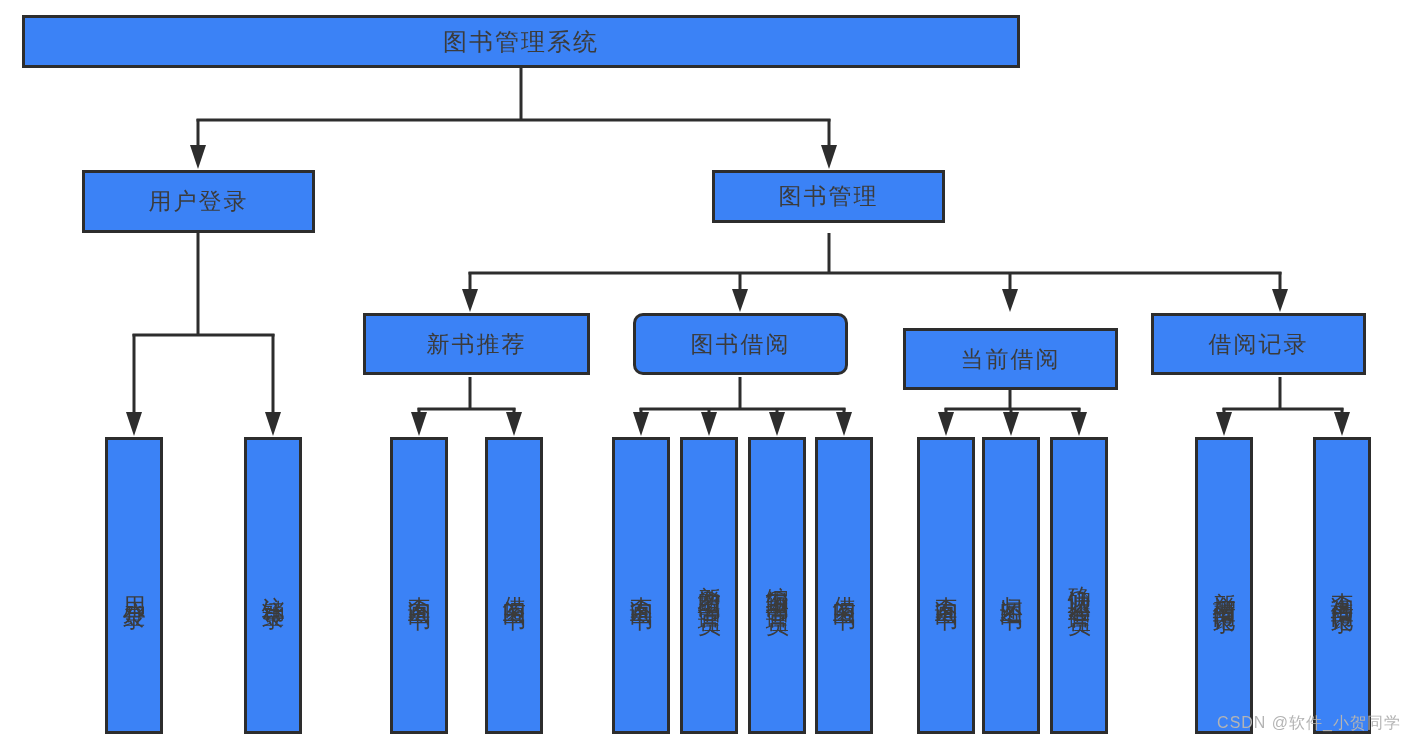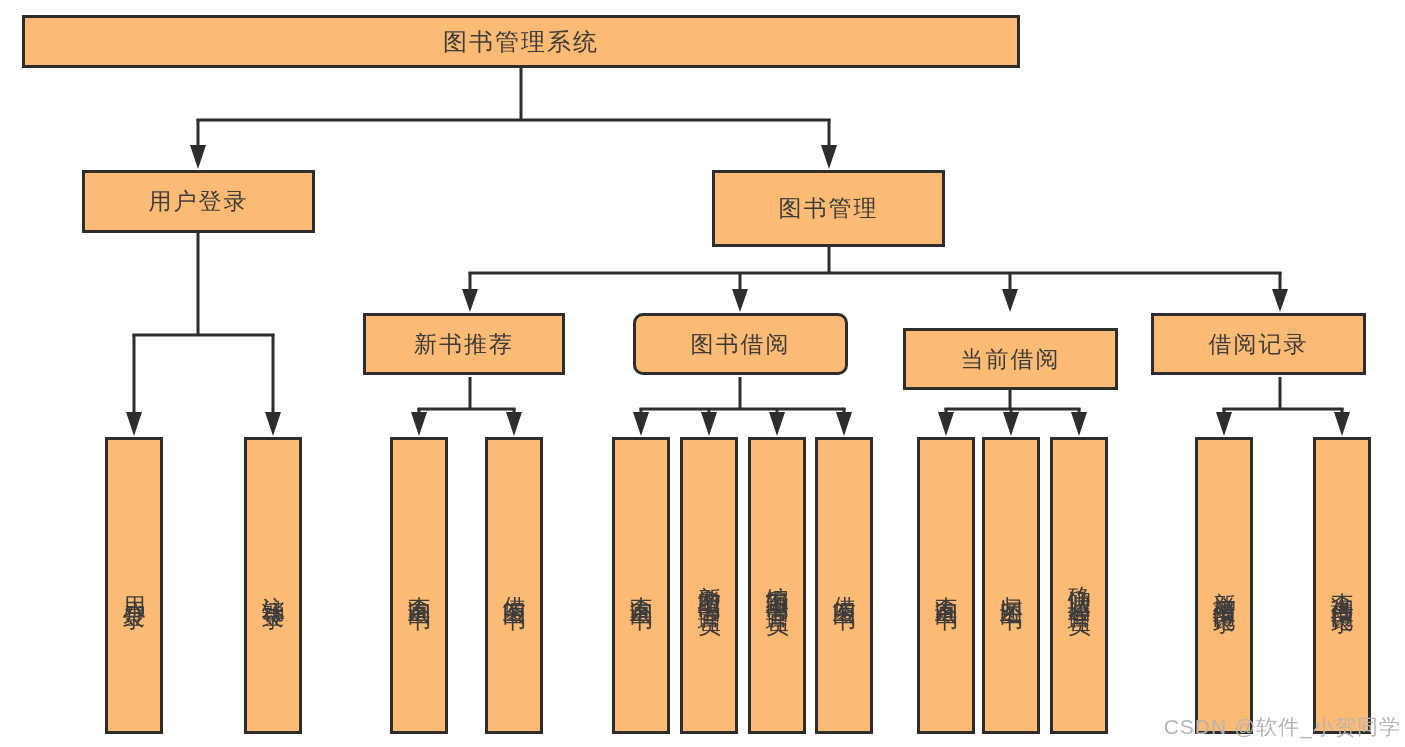--- a/index.html
+++ b/index.html
@@ -2,34 +2,34 @@
 <html><head>
 <meta charset="utf-8">
 <style>
   html,body { margin:0; padding:0; background:#ffffff; }
   .canvas {
     position:relative; width:1405px; height:747px; background:#ffffff;
     font-family:"Liberation Sans", sans-serif; overflow:hidden;
   }
   .connectors { position:absolute; left:0; top:0; width:1405px; height:747px; }
   .box {
-    position:absolute; box-sizing:border-box; background:#fdba74;
+    position:absolute; box-sizing:border-box; background:#3b82f6;
     border:3px solid #2d2d2d; color:#3b3b3b;
     display:flex; align-items:center; justify-content:center;
     text-align:center;
   }
   .title-label  { font-size:24px; letter-spacing:2px; }
   .h-label      { font-size:23px; letter-spacing:2px; }
   .leaf .v-text {
     writing-mode:vertical-rl; text-orientation:mixed;
     font-size:23px; line-height:1.2; letter-spacing:4px; color:#3b3b3b;
   }
   .watermark {
     position:absolute; right:4px; top:713px;
-    font-size:21px; letter-spacing:1px; color:#b4b4b4;
+    font-size:16px; letter-spacing:1px; color:#b4b4b4;
   }
 </style>
 </head>
 <body>
 
 <div class="canvas">
 
   <svg class="connectors" viewBox="0 0 1405 747" xmlns="http://www.w3.org/2000/svg">
     <g stroke="#2d2d2d" stroke-width="3" fill="none">
 
@@ -96,23 +96,23 @@
       <polygon points="1003,412 1019,412 1011,436"></polygon>
       <polygon points="1071,412 1087,412 1079,436"></polygon>
       <polygon points="1216,412 1232,412 1224,436"></polygon>
       <polygon points="1334,412 1350,412 1342,436"></polygon>
     </g>
   </svg>
 
   <div class="box title-label" style="left:22px; top:15px; width:998px; height:53px;">图书管理系统</div>
 
   <div class="box h-label" style="left:82px; top:170px; width:233px; height:63px;">用户登录</div>
-  <div class="box h-label" style="left:712px; top:170px; width:233px; height:77px;">图书管理</div>
+  <div class="box h-label" style="left:712px; top:170px; width:233px; height:53px;">图书管理</div>
 
-  <div class="box h-label" style="left:363px; top:313px; width:202px; height:62px;">新书推荐</div>
+  <div class="box h-label" style="left:363px; top:313px; width:227px; height:62px;">新书推荐</div>
   <div class="box h-label" style="left:633px; top:313px; width:215px; height:62px;border-radius:10px;">图书借阅</div>
   <div class="box h-label" style="left:903px; top:328px; width:215px; height:62px;">当前借阅</div>
   <div class="box h-label" style="left:1151px; top:313px; width:215px; height:62px;">借阅记录</div>
 
   <div class="box leaf" style="left:105px; top:437px; width:58px; height:297px;">
     <span class="v-text">用户登录</span>
   </div>
   <div class="box leaf" style="left:244px; top:437px; width:58px; height:297px;">
     <span class="v-text">注销登录</span>
   </div>

